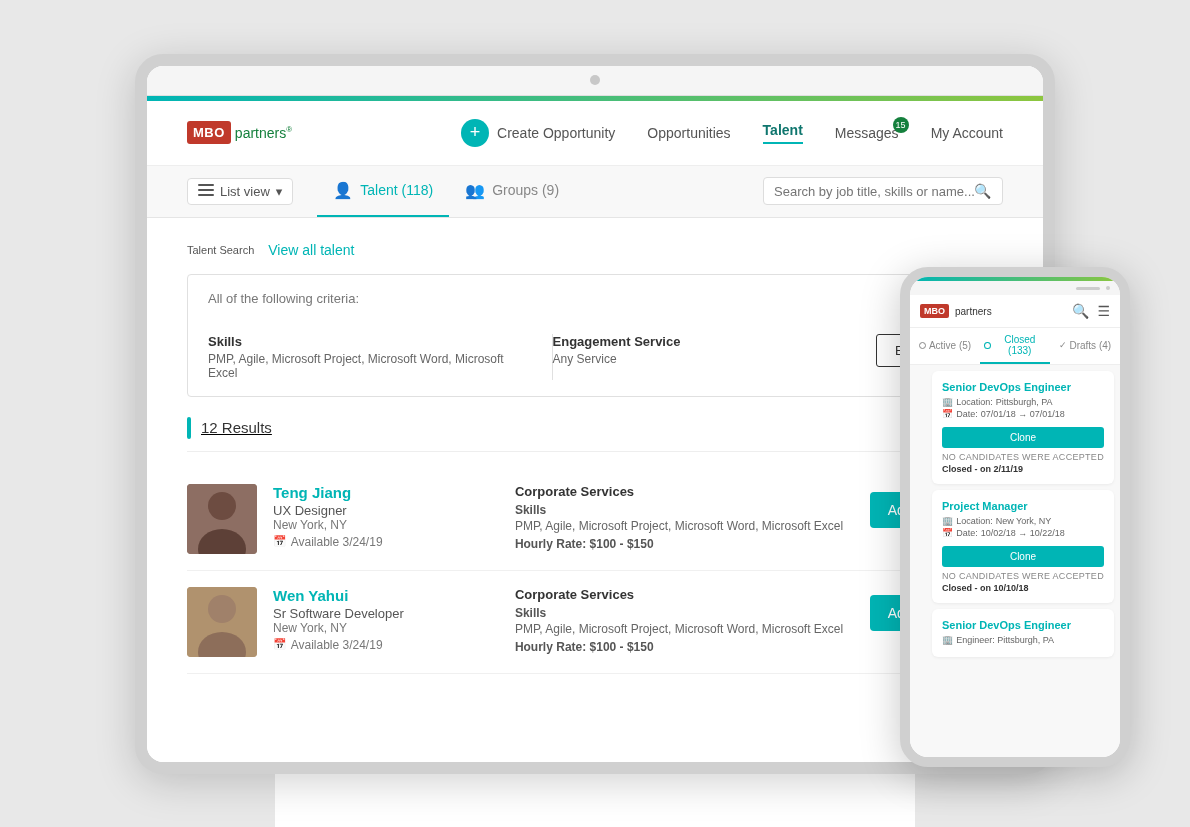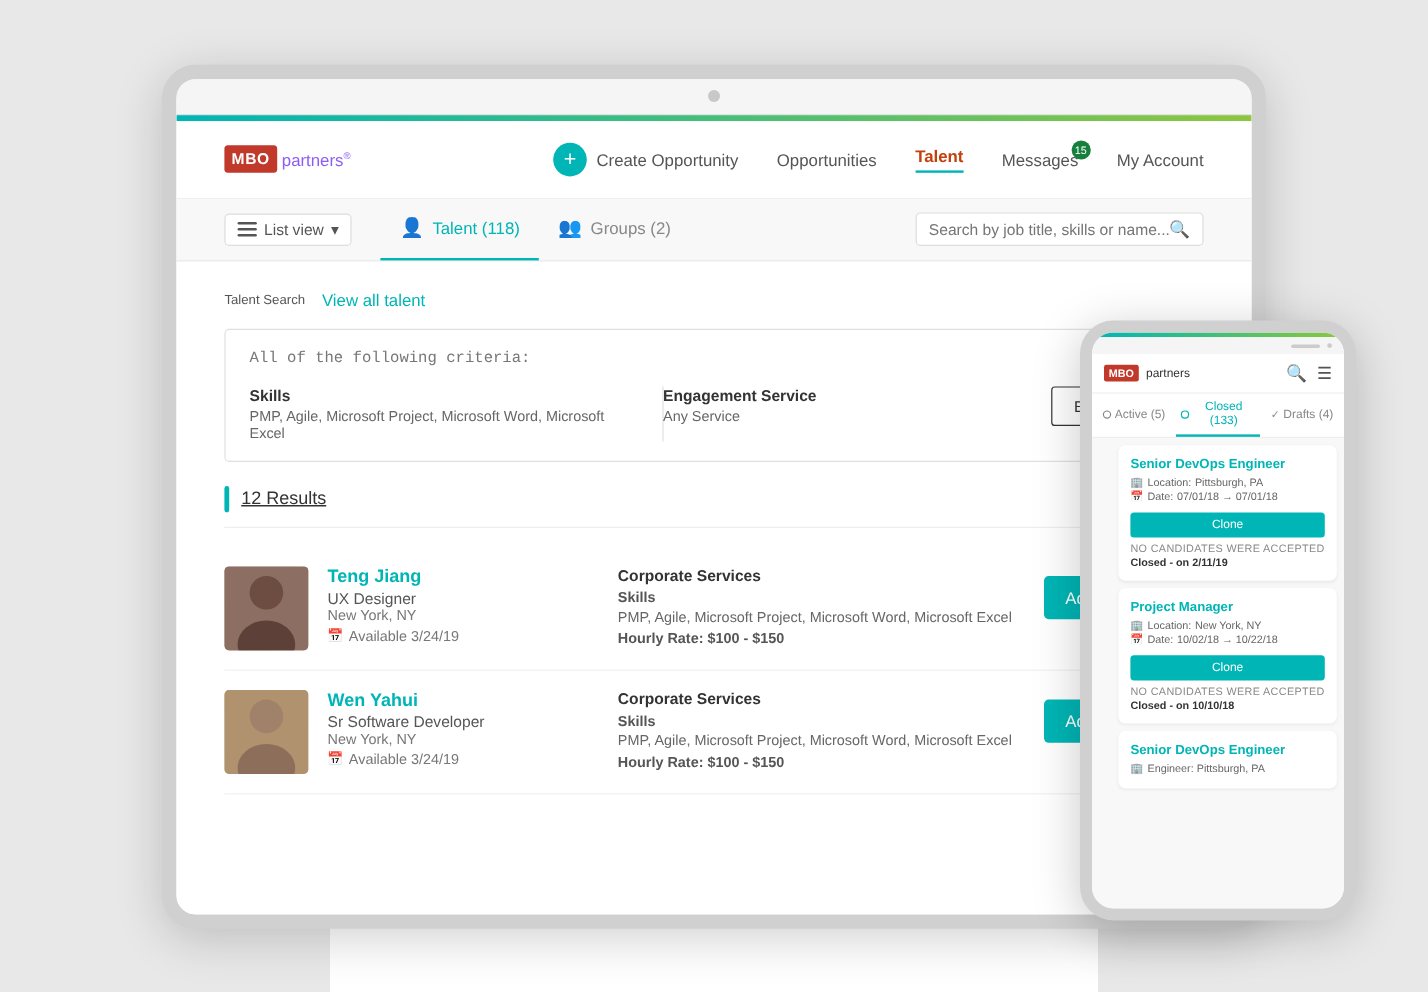--- a/index.html
+++ b/index.html
@@ -64,41 +64,41 @@
       background: #c0392b;
       color: #fff;
       font-weight: 900;
       font-size: 13px;
       padding: 4px 6px;
       border-radius: 3px;
       letter-spacing: 0.5px;
     }
     .logo-text {
       font-size: 14px;
-      color: #8b5cf6;
+      color: #15803d;
       margin-left: 4px;
       font-weight: 400;
     }
     .logo-text sup {
       font-size: 8px;
     }
     .nav-links {
       display: flex;
       align-items: center;
       gap: 32px;
     }
     .nav-link {
       font-size: 14px;
       color: #555;
       text-decoration: none;
       cursor: pointer;
       white-space: nowrap;
     }
     .nav-link.active {
-      color: #c2410c;
+      color: #0f766e;
       font-weight: 600;
       border-bottom: 2px solid #00b5b5;
       padding-bottom: 4px;
     }
     .create-opp-btn {
       display: flex;
       align-items: center;
       gap: 8px;
       color: #555;
       font-size: 14px;
@@ -140,21 +140,21 @@
       background: #f8f8f8;
       padding: 0 40px;
       height: 52px;
       display: flex;
       align-items: center;
       border-bottom: 1px solid #e5e5e5;
       gap: 0;
     }
     .view-selector {
       display: flex;
-      align-items: center;
+      align-items: flex-start;
       gap: 6px;
       border: 1px solid #ddd;
       border-radius: 4px;
       padding: 5px 10px;
       font-size: 13px;
       color: #555;
       cursor: pointer;
       margin-right: 24px;
       background: #fff;
     }
@@ -241,22 +241,21 @@
 
     .criteria-section {
       border: 1px solid #e0e0e0;
       border-radius: 4px;
       padding: 16px 20px;
       margin-bottom: 20px;
     }
     .all-criteria-label {
       font-size: 13px;
       color: #777;
-      margin-bottom: 16px;
-      font-family: Liberation Mono, monospace;
+      margin-bottom: 28px;
     }
     .criteria-row {
       display: flex;
       align-items: flex-start;
       gap: 0;
     }
     .criteria-col {
       flex: 1;
       padding-right: 20px;
       border-right: 1px solid #e0e0e0;
@@ -640,21 +639,21 @@
       </div>
       <span>List view</span>
       <span>▾</span>
     </div>
     <div class="tab-item active">
       <span class="tab-icon">👤</span>
       <span>Talent (118)</span>
     </div>
     <div class="tab-item">
       <span class="tab-icon">👥</span>
-      <span>Groups (2)</span>
+      <span>Groups (9)</span>
     </div>
     <div class="search-bar">
       <input type="text" placeholder="Search by job title, skills or name..." style="">
       <span class="search-icon-svg">🔍</span>
     </div>
   </div>
 
   <div class="main-content">
 
     <div class="talent-search-header">

